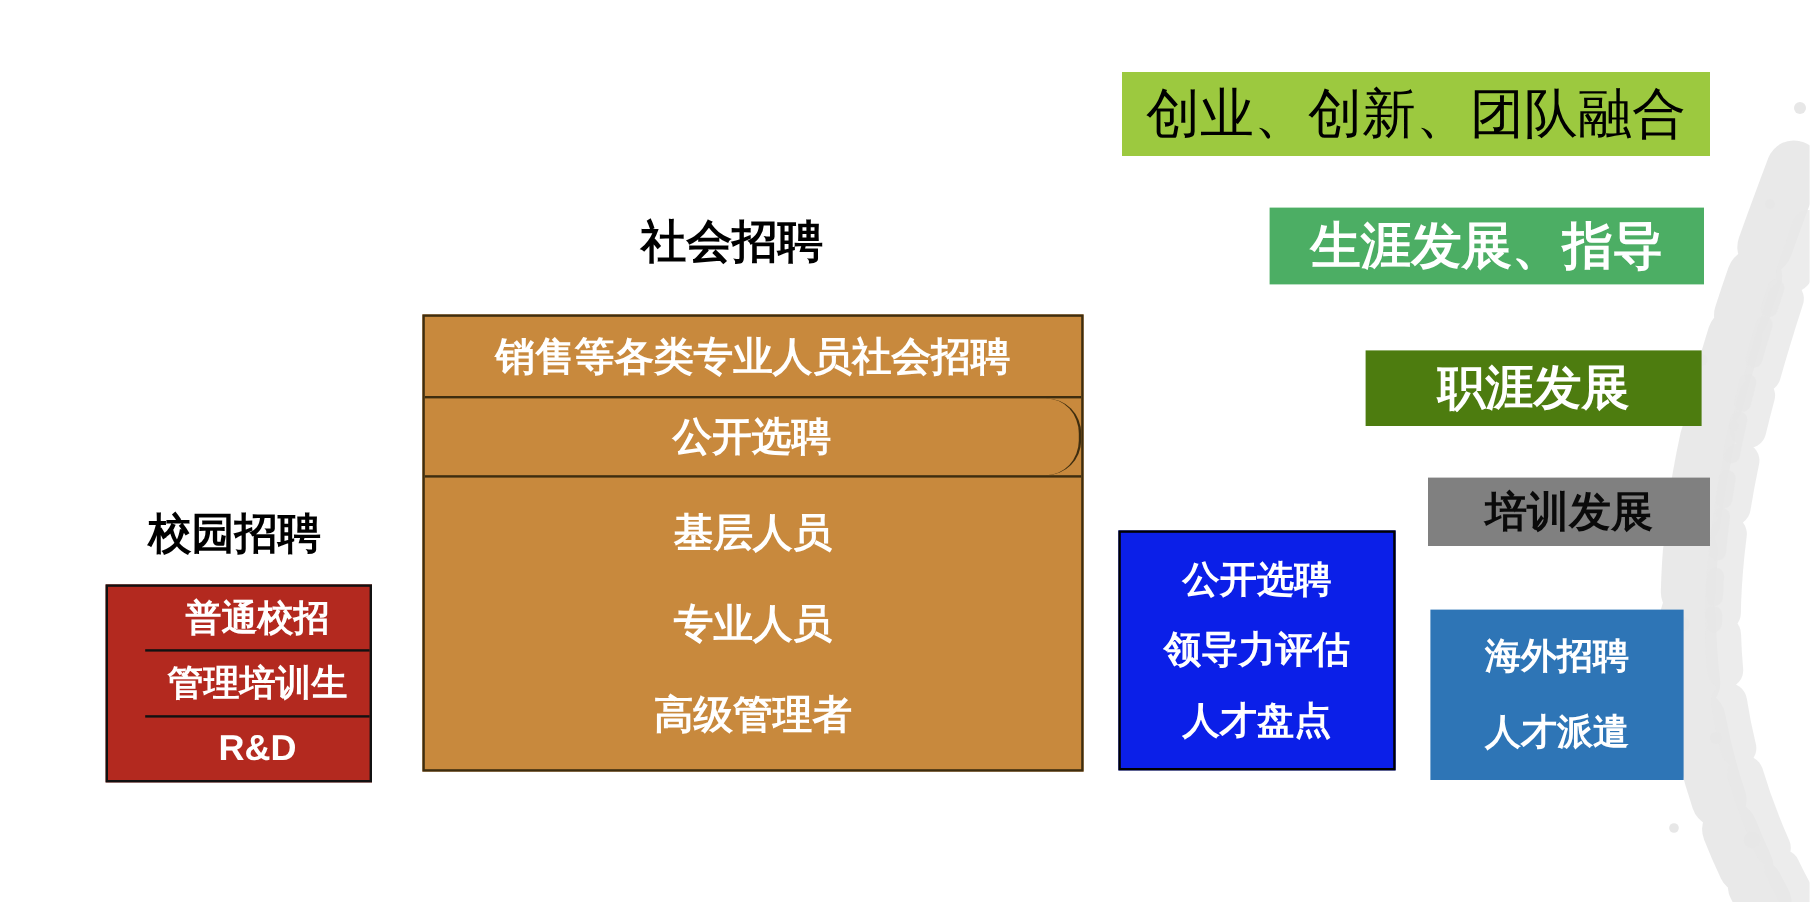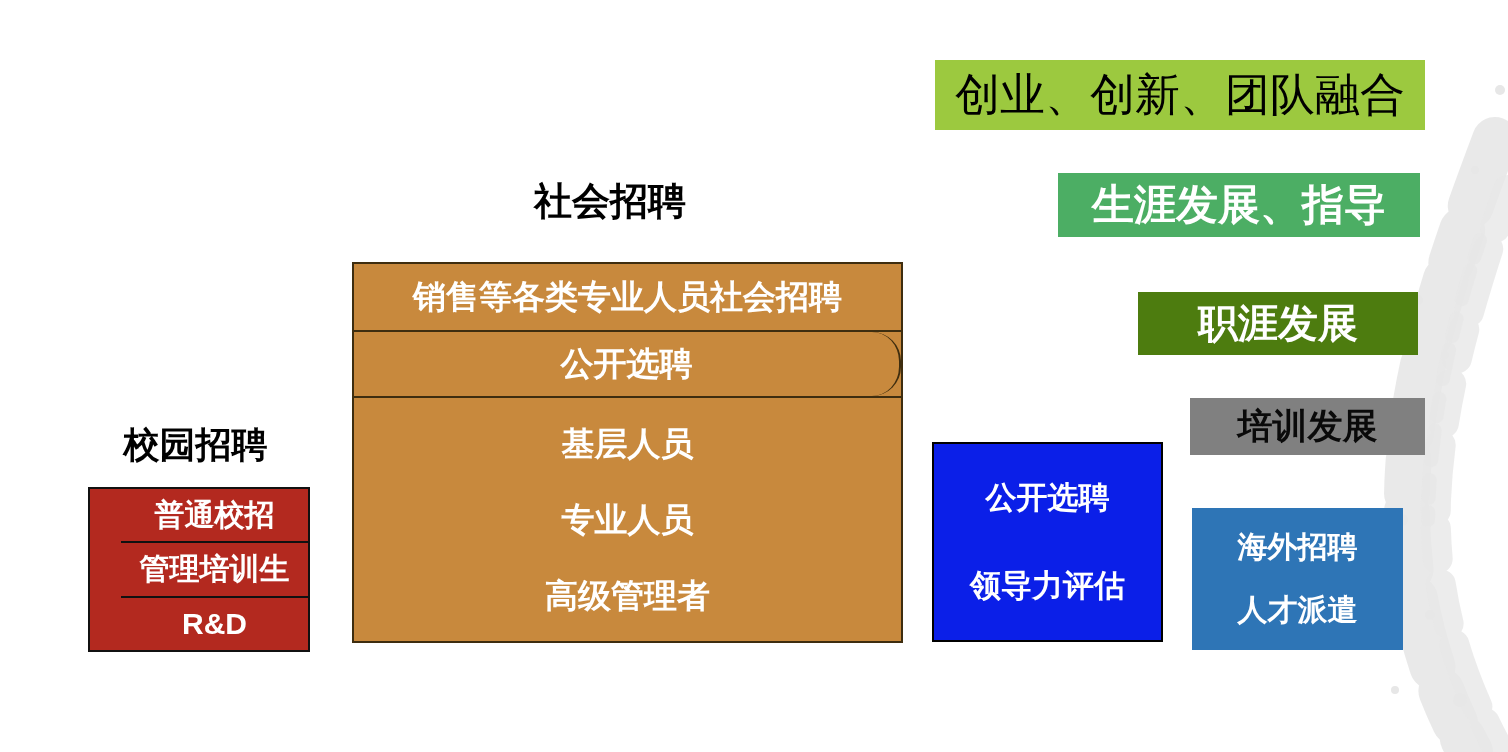--- a/index.html
+++ b/index.html
@@ -138,18 +138,19 @@
 
 <div class="abs banner" id="banner-career">生涯发展、指导</div>
 
 <div class="abs banner" id="banner-professional">职涯发展</div>
 
 <div class="abs banner" id="banner-training">培训发展</div>
 
 <div class="abs" id="assessment-box">
   <div>公开选聘</div>
   <div>领导力评估</div>
+  <div>人才盘点</div>
 </div>
 
 <div class="abs" id="overseas-box">
   <div>海外招聘</div>
   <div>人才派遣</div>
 </div>
 
 </body></html>

